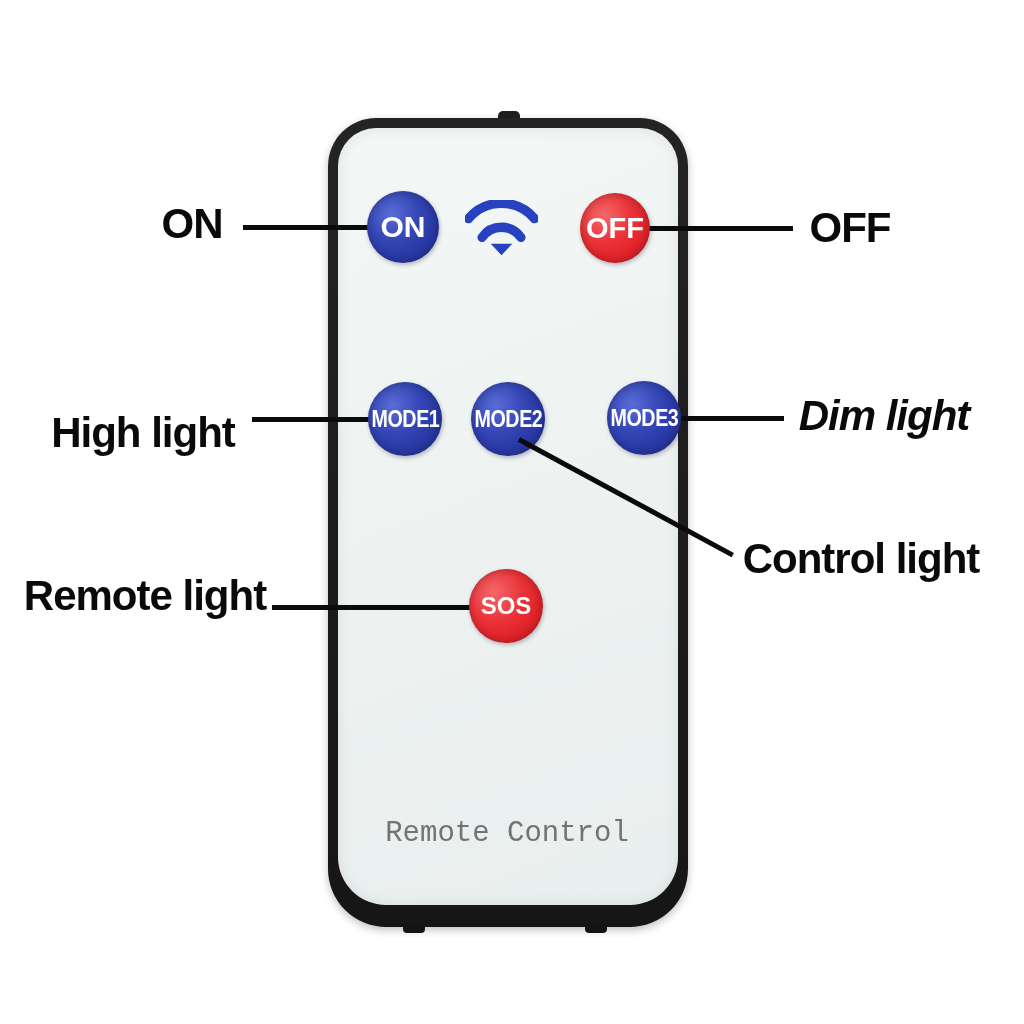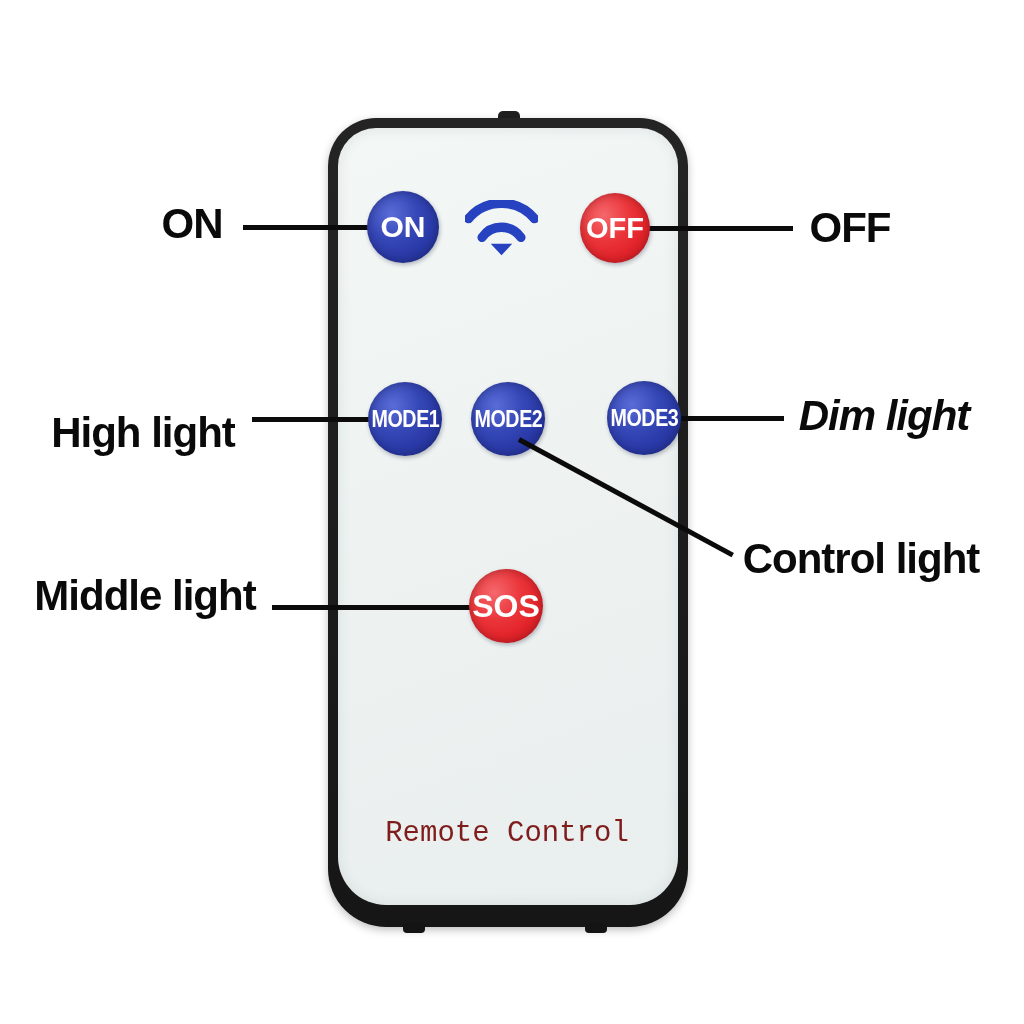--- a/index.html
+++ b/index.html
@@ -53,32 +53,32 @@
   }
   .rc-btn.red {
     background: radial-gradient(circle at 34% 32%, #f4686c 0%, #ea3439 40%, #e2242a 65%, #c81b21 100%);
   }
   .btn-on   { left: 367px; top: 191px; width: 72px; height: 72px; font-size: 30px; }
   .btn-off  { left: 580px; top: 193px; width: 70px; height: 70px; font-size: 29px; }
   .btn-mode { width: 74px; height: 74px; font-size: 24px; }
   .btn-mode1 { left: 368px; top: 382px; }
   .btn-mode2 { left: 471px; top: 382px; }
   .btn-mode3 { left: 575px; top: 381px; margin-left: 32px; }
-  .btn-sos  { left: 469px; top: 569px; width: 74px; height: 74px; font-size: 32px; }
+  .btn-sos  { left: 469px; top: 569px; width: 74px; height: 74px; font-size: 24px; }
   .btn-mode .btn-label { display: inline-block; transform: scaleX(0.82); letter-spacing: -0.5px; }
 
   
   .wifi-icon { position: absolute; left: 465px; top: 200px; width: 73px; height: 56px; }
 
   
   .brand-text {
     position: absolute; left: 507px; top: 833px;
     transform: translate(-50%, -50%);
     font-family: "Liberation Mono", monospace;
-    font-size: 29px; color: #7f1d1d; letter-spacing: 0px; white-space: nowrap;
+    font-size: 29px; color: #737373; letter-spacing: 0px; white-space: nowrap;
   }
 
   
   .callout-line {
     position: absolute; height: 5px; background: #0b0b0b;
   }
   .line-on     { left: 243px; top: 225px; width: 126px; }
   .line-off    { left: 649px; top: 226px; width: 144px; }
   .line-high   { left: 252px; top: 417px; width: 117px; }
   .line-dim    { left: 649px; top: 416px; width: 135px; }
@@ -150,15 +150,15 @@
 
   <div class="callout-line line-middle"></div>
 
   <div class="brand-text">Remote Control</div>
 
   <div class="anno-label label-on">ON</div>
   <div class="anno-label label-off">OFF</div>
   <div class="anno-label label-high">High light</div>
   <div class="anno-label label-dim">Dim light</div>
   <div class="anno-label label-middle">Control light</div>
-  <div class="anno-label label-strobe">Middle light</div>
+  <div class="anno-label label-strobe">Remote light</div>
 
 </div>
 
 </body></html>

